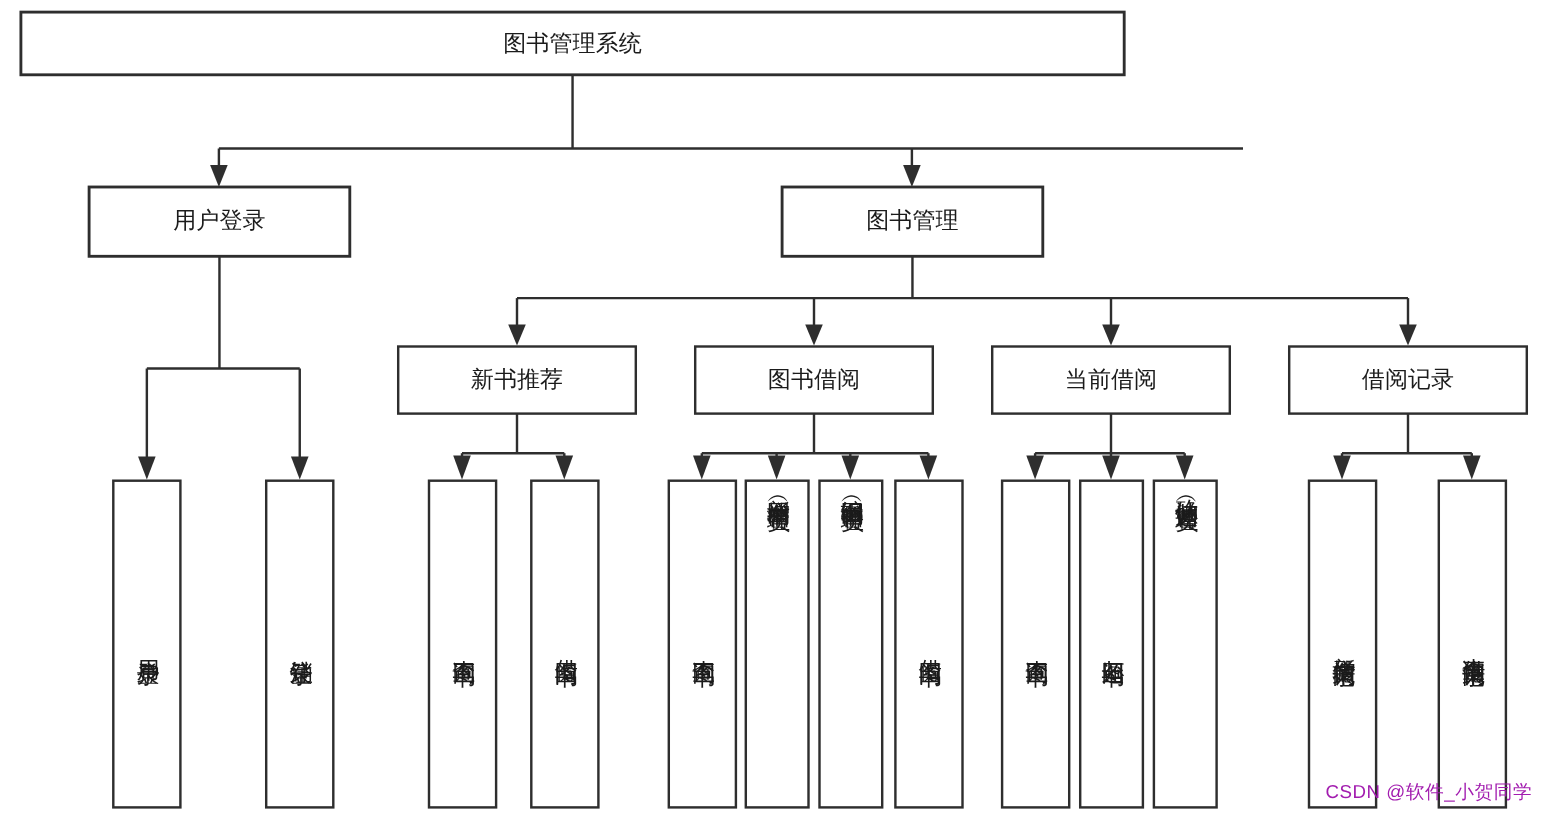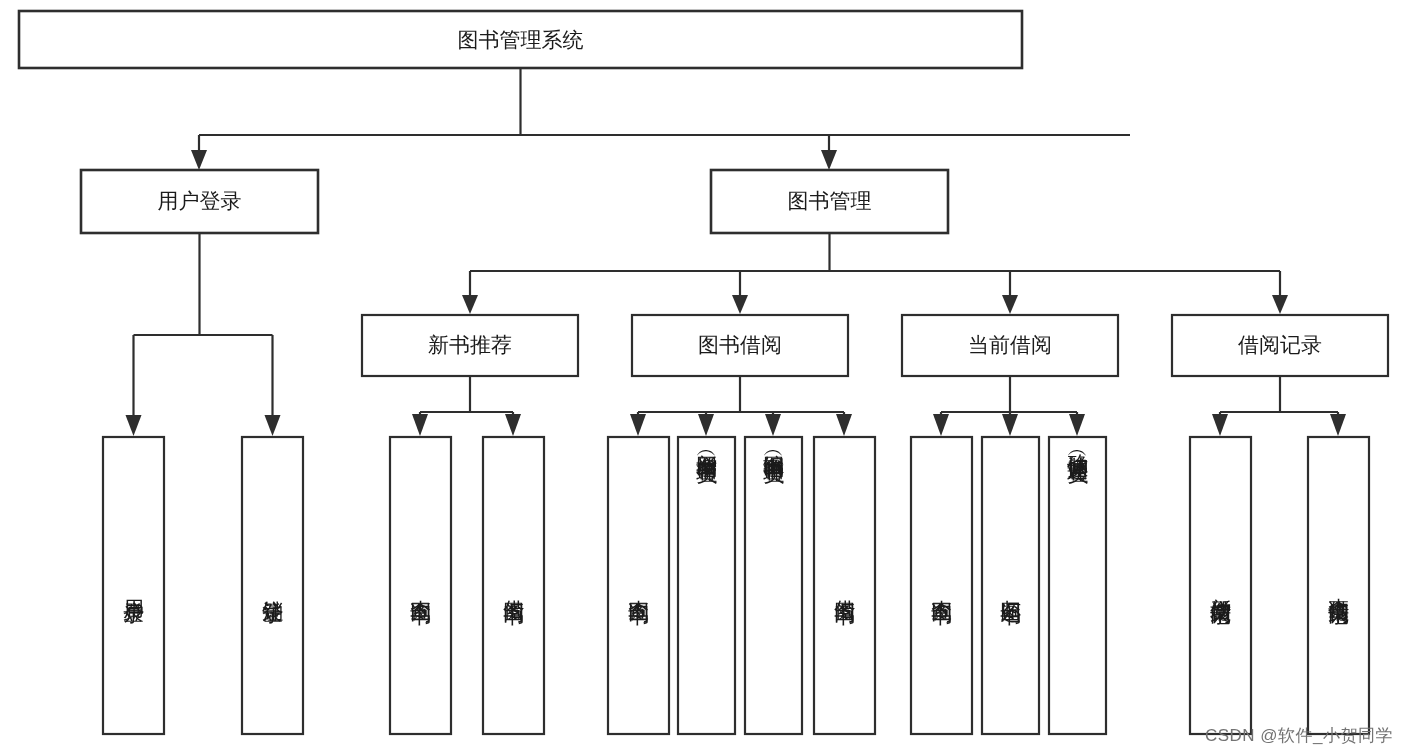--- a/index.html
+++ b/index.html
@@ -64,24 +64,24 @@
     font-family: "Liberation Sans", "DejaVu Sans", sans-serif;
     font-size: 21px;
     color: #1b1b1b;
     line-height: 1.08;
     letter-spacing: 1.5px;
     white-space: nowrap;
   }
   .watermark {
     position: absolute;
     right: 12px;
-    bottom: 0;
+    bottom: 16px;
     font-family: "Liberation Sans", "DejaVu Sans", sans-serif;
     font-size: 17px;
-    color: #737373;
+    color: #a21caf;
     letter-spacing: 0.5px;
     user-select: none;
   }
 </style>
 </head>
 <body>
 
 <div id="diagram-root">
 
   <svg class="flow" viewBox="0 0 1405 747">

